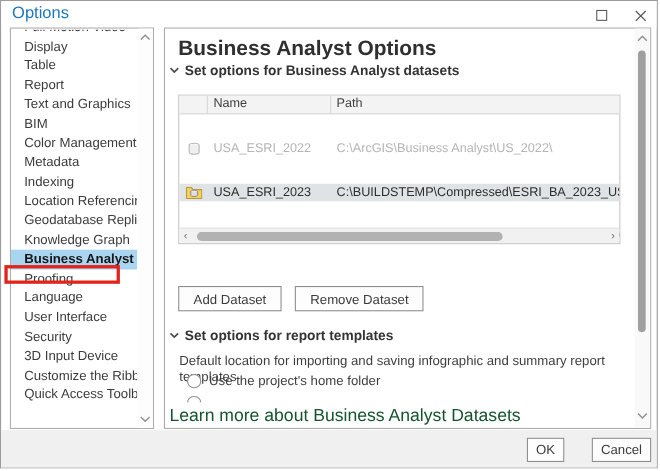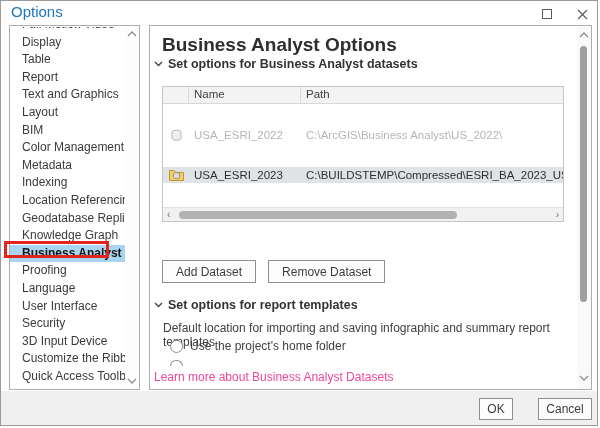--- a/index.html
+++ b/index.html
@@ -53,21 +53,21 @@
   .btn-row{position:absolute;left:12px;top:234px;display:flex;gap:12px;}
   .pbtn{height:23px;padding:0 13px;background:#fdfdfd;border:1px solid #8f8f8f;font-size:12px;color:#3c3c3c;
         font-family:"Liberation Sans", sans-serif;display:flex;align-items:center;}
   
   .desc{position:absolute;left:13px;top:295px;font-size:12px;color:#3f3f3f;}
   .radio-row{position:absolute;left:20px;top:313px;display:flex;align-items:center;gap:7px;}
   .radio{width:13px;height:13px;border:1px solid #8f8f8f;border-radius:50%;background:#fff;flex:none;}
   .radio-label{font-size:12px;color:#3f3f3f;}
   .radio-partial{position:absolute;left:20px;top:334px;width:13px;height:6px;border:1px solid #8f8f8f;border-bottom:none;
                  border-radius:7px 7px 0 0;background:#fff;}
-  .learn-link{position:absolute;left:4px;top:344px;font-size:12px;color:#ec4899;cursor:pointer;}
+  .learn-link{position:absolute;left:4px;top:344px;font-size:16px;color:#14532d;cursor:pointer;}
   
   .vscroll{position:absolute;right:0;top:0;bottom:0;width:14px;background:#f9f9f9;}
   .vscroll .chev-up{position:absolute;top:6px;left:2px;}
   .vscroll .chev-down{position:absolute;bottom:8px;left:2px;}
   .vs-thumb{position:absolute;left:3px;top:20px;width:7px;height:256px;background:#9f9f9f;border-radius:4px;}
   
   .footer{position:absolute;left:0;right:0;bottom:0;height:34px;background:#f0f0f0;}
   .fbtn{position:absolute;top:7px;height:22px;background:#fdfdfd;border:1px solid #8f8f8f;font-size:12px;color:#3c3c3c;
         font-family:"Liberation Sans", sans-serif;display:flex;align-items:center;justify-content:center;}
   .btn-ok{left:478px;width:34px;}
@@ -90,21 +90,20 @@
     </div>
   </div>
 
   <div class="sidebar">
     <div class="sb-list">
       <div class="sb-item first">Full Motion Video</div>
       <div class="sb-item">Display</div>
       <div class="sb-item">Table</div>
       <div class="sb-item">Report</div>
       <div class="sb-item">Text and Graphics</div>
-      <div class="sb-item">Layout</div>
       <div class="sb-item">BIM</div>
       <div class="sb-item">Color Management</div>
       <div class="sb-item">Metadata</div>
       <div class="sb-item">Indexing</div>
       <div class="sb-item">Location Referencing</div>
       <div class="sb-item">Geodatabase Replication</div>
       <div class="sb-item">Knowledge Graph</div>
       <div class="sb-item selected">Business Analyst</div>
       <div class="sb-item">Proofing</div>
       <div class="sb-item">Language</div>

